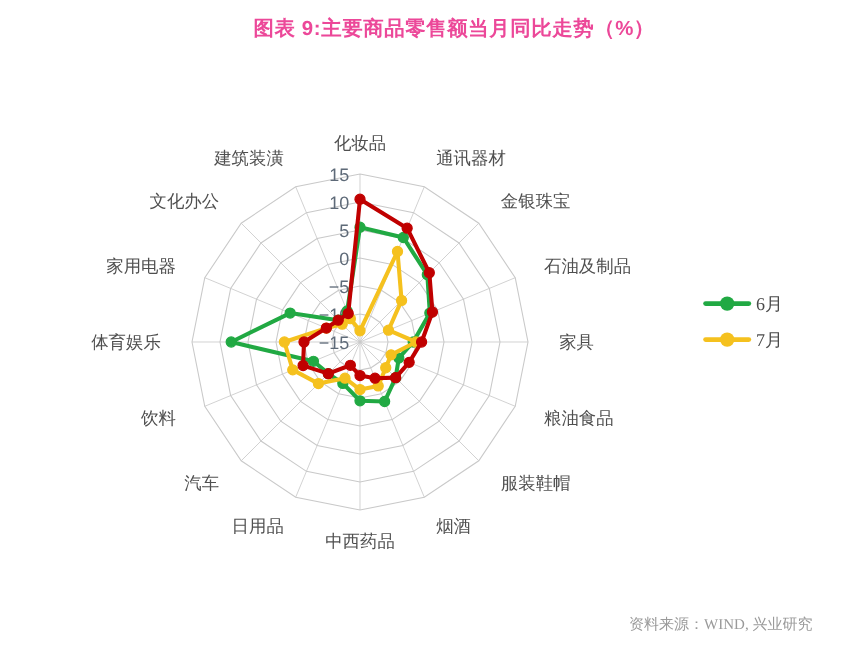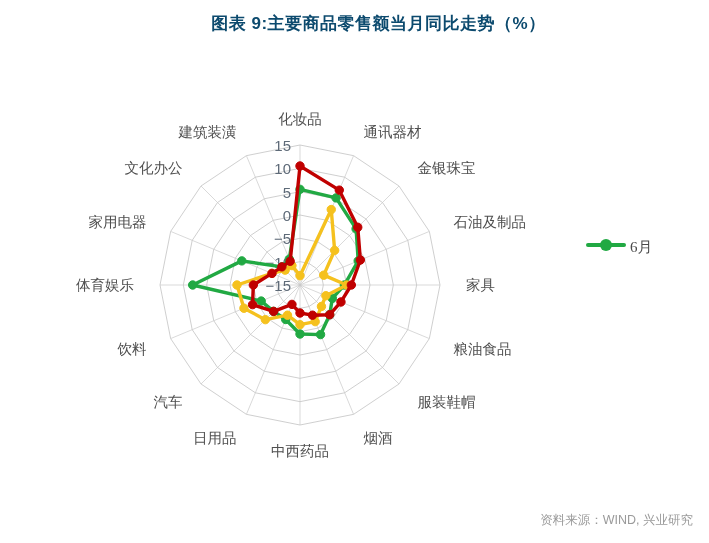--- a/index.html
+++ b/index.html
@@ -11,21 +11,21 @@
     position:relative;
   }
   #page{position:absolute;inset:0;}
 
   .chart-title{
     position:absolute;
     left:0;right:0;top:12px;
     text-align:center;
     font-size:17px;
     font-weight:bold;
-    color:#0c4a6e;
+    color:#ec4899;
     letter-spacing:0.5px;
     font-family:"Liberation Sans","DejaVu Sans",sans-serif;
     margin-left:48px;
   }
 
   .plot-wrap{
     position:absolute;
     left:0;top:58px;
     width:570px;height:420px;
   }
@@ -42,20 +42,21 @@
     font-family:"Liberation Serif","DejaVu Serif",serif;
   }
 
   .legend{
     position:absolute;
     left:586px;top:238px;
     width:110px;
   }
   .legend-row{
     display:flex;
+    align-items:center;
     height:30px;
   }
   .legend-swatch{
     position:relative;
     width:40px;height:14px;
     margin-right:4px;
     flex:0 0 auto;
   }
   .legend-swatch .bar{
     position:absolute;left:0;top:5px;
@@ -67,24 +68,24 @@
   }
   .legend-label{
     font-size:15px;
     color:#4a4a4a;
     font-family:"Liberation Serif","DejaVu Serif",serif;
     white-space:nowrap;
   }
 
   .source{
     position:absolute;
-    right:16px;bottom:14px;
+    right:32px;bottom:14px;
     font-size:12.5px;
     color:#9a9a9a;
-    font-family:Liberation Sans, sans-serif;
+    font-family:Liberation Serif, serif;
     white-space:nowrap;
   }
 </style>
 </head>
 <body>
 
 <div id="page">
 
   <div class="chart-title">图表 9:主要商品零售额当月同比走势（%）</div>
 
@@ -203,17 +204,24 @@
   </div>
 
   <div class="legend">
     <div class="legend-row">
       <span class="legend-swatch">
         <span class="bar" id="sw-bar-0" style="background: rgb(33, 169, 67);"></span>
           <span class="dot" id="sw-dot-0" style="background: rgb(33, 169, 67);"></span>
       </span>
       <span class="legend-label">6月</span>
     </div>
+    <div class="legend-row">
+      <span class="legend-swatch">
+        <span class="bar" id="sw-bar-1" style="background: rgb(245, 193, 30);"></span>
+          <span class="dot" id="sw-dot-1" style="background: rgb(245, 193, 30);"></span>
+      </span>
+      <span class="legend-label">7月</span>
+    </div>
   </div>
 
   <div class="source">资料来源：WIND, 兴业研究</div>
 
 </div>
 
 </body></html>

